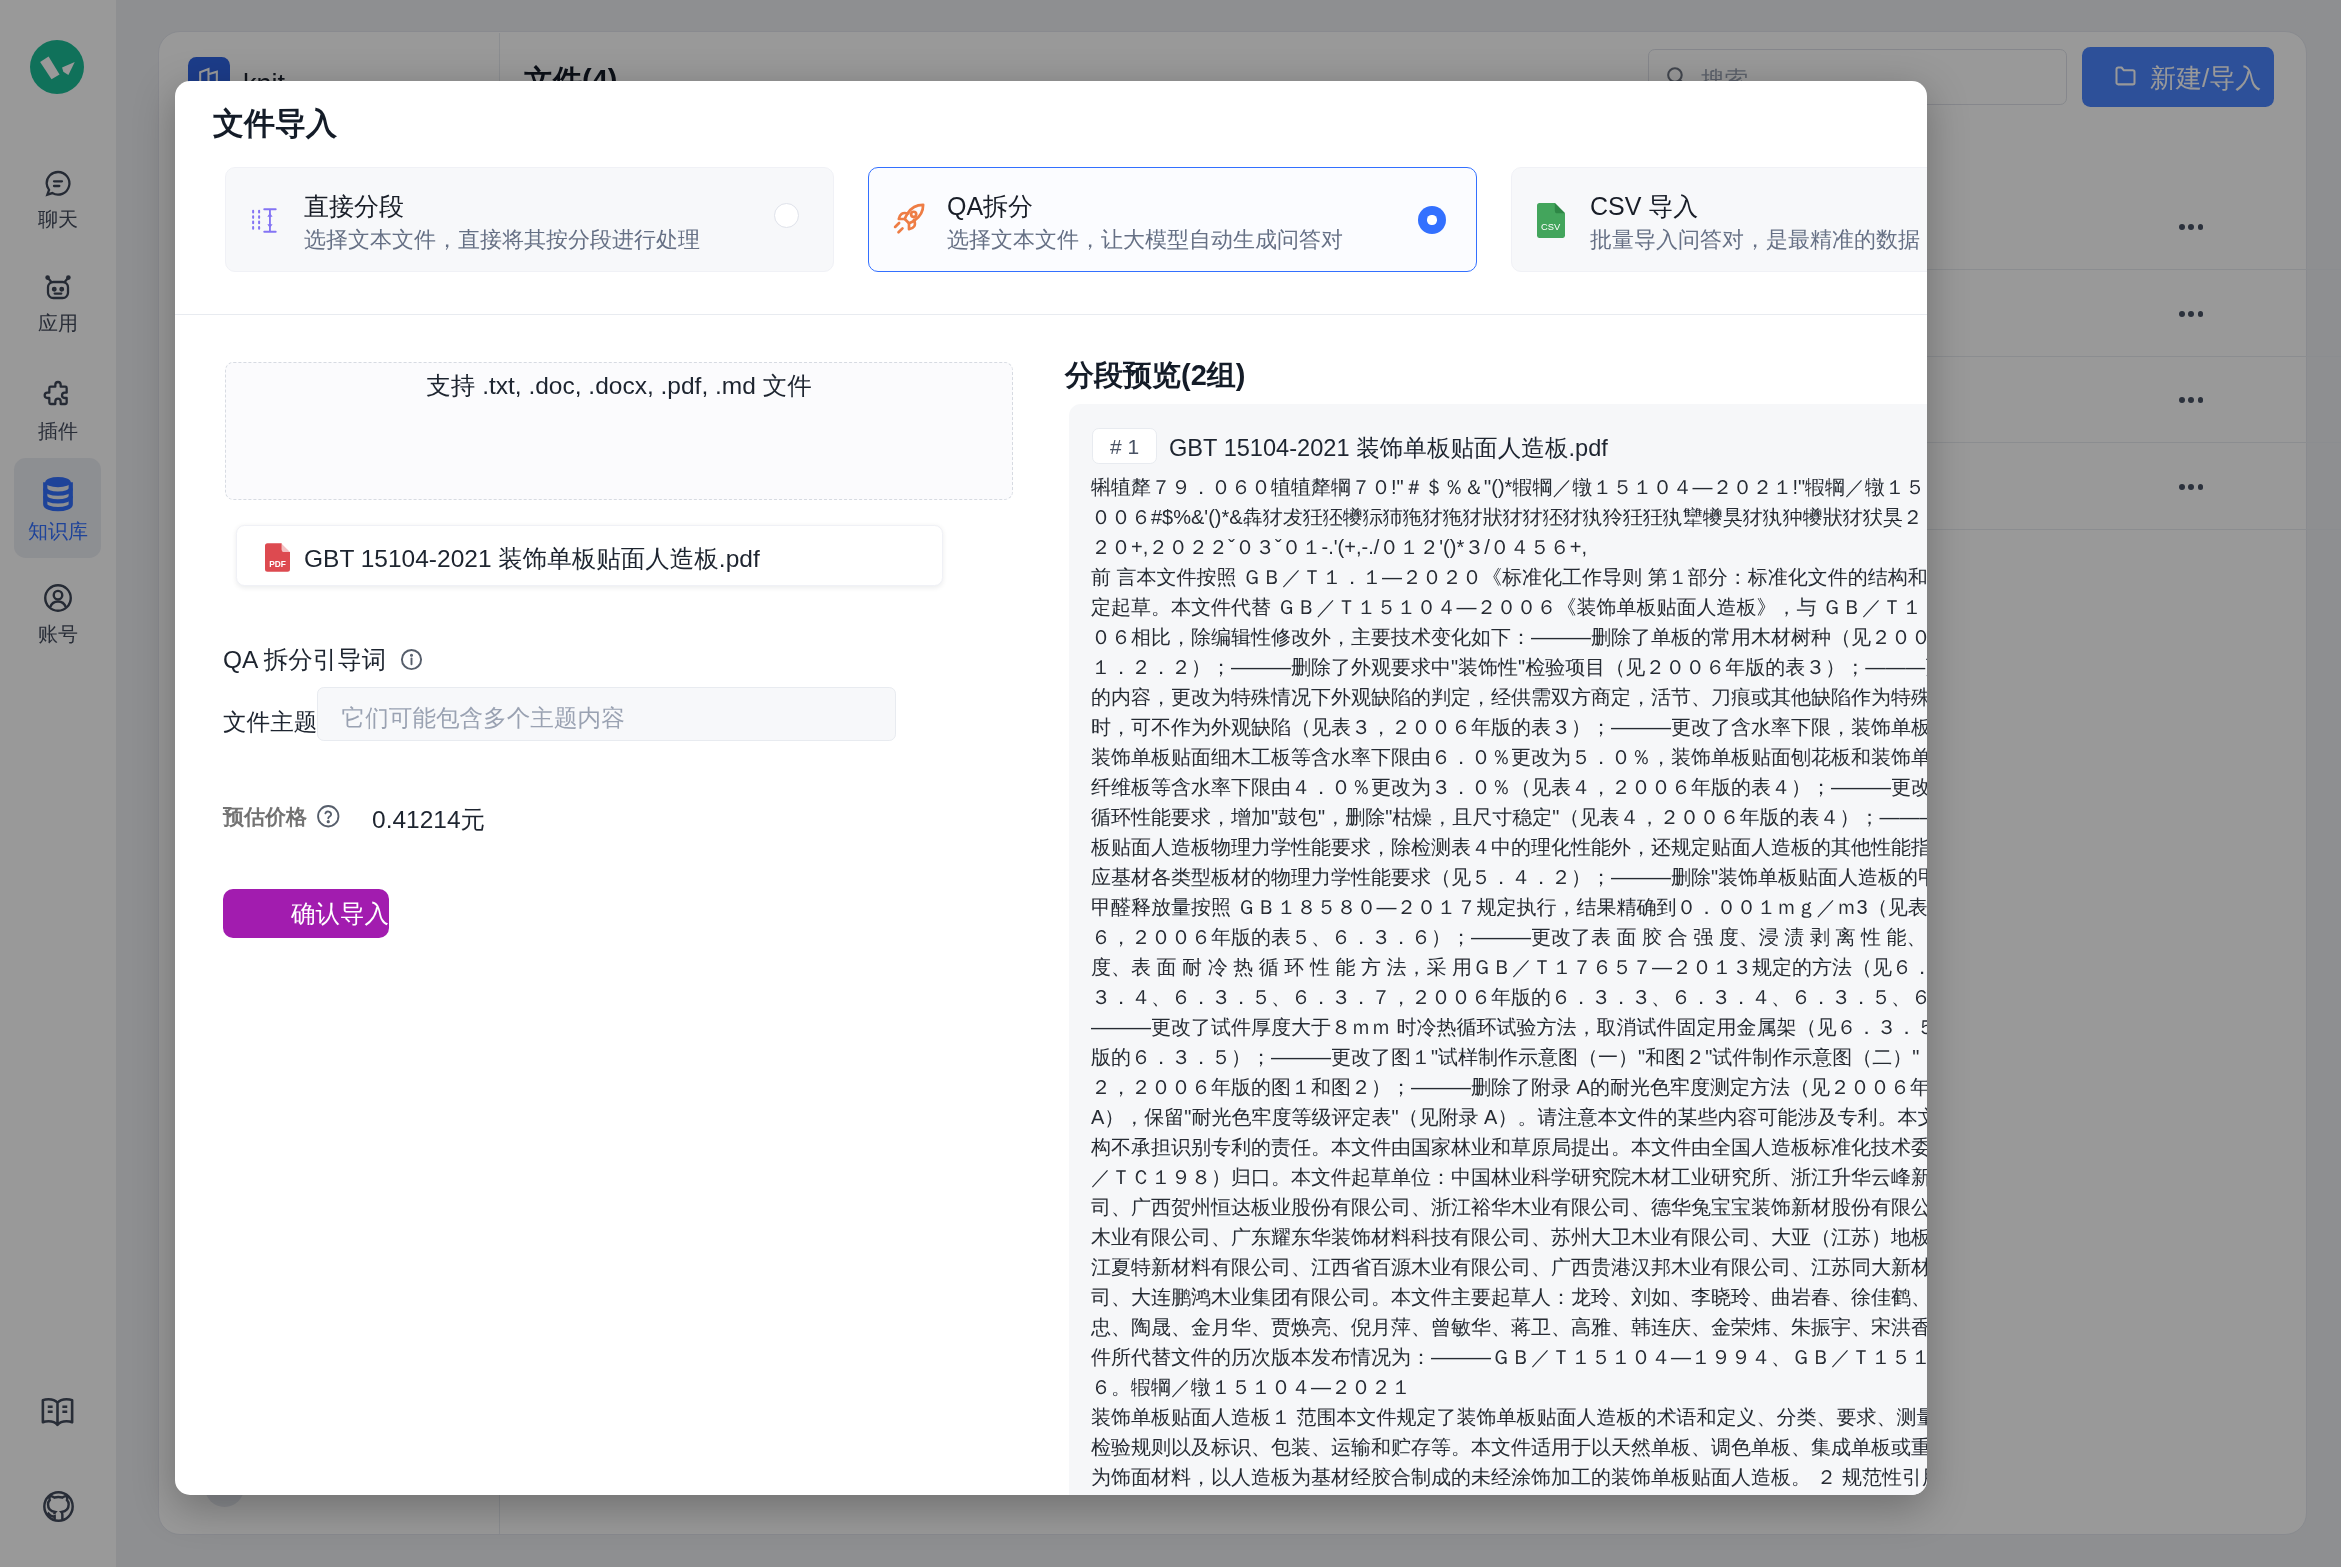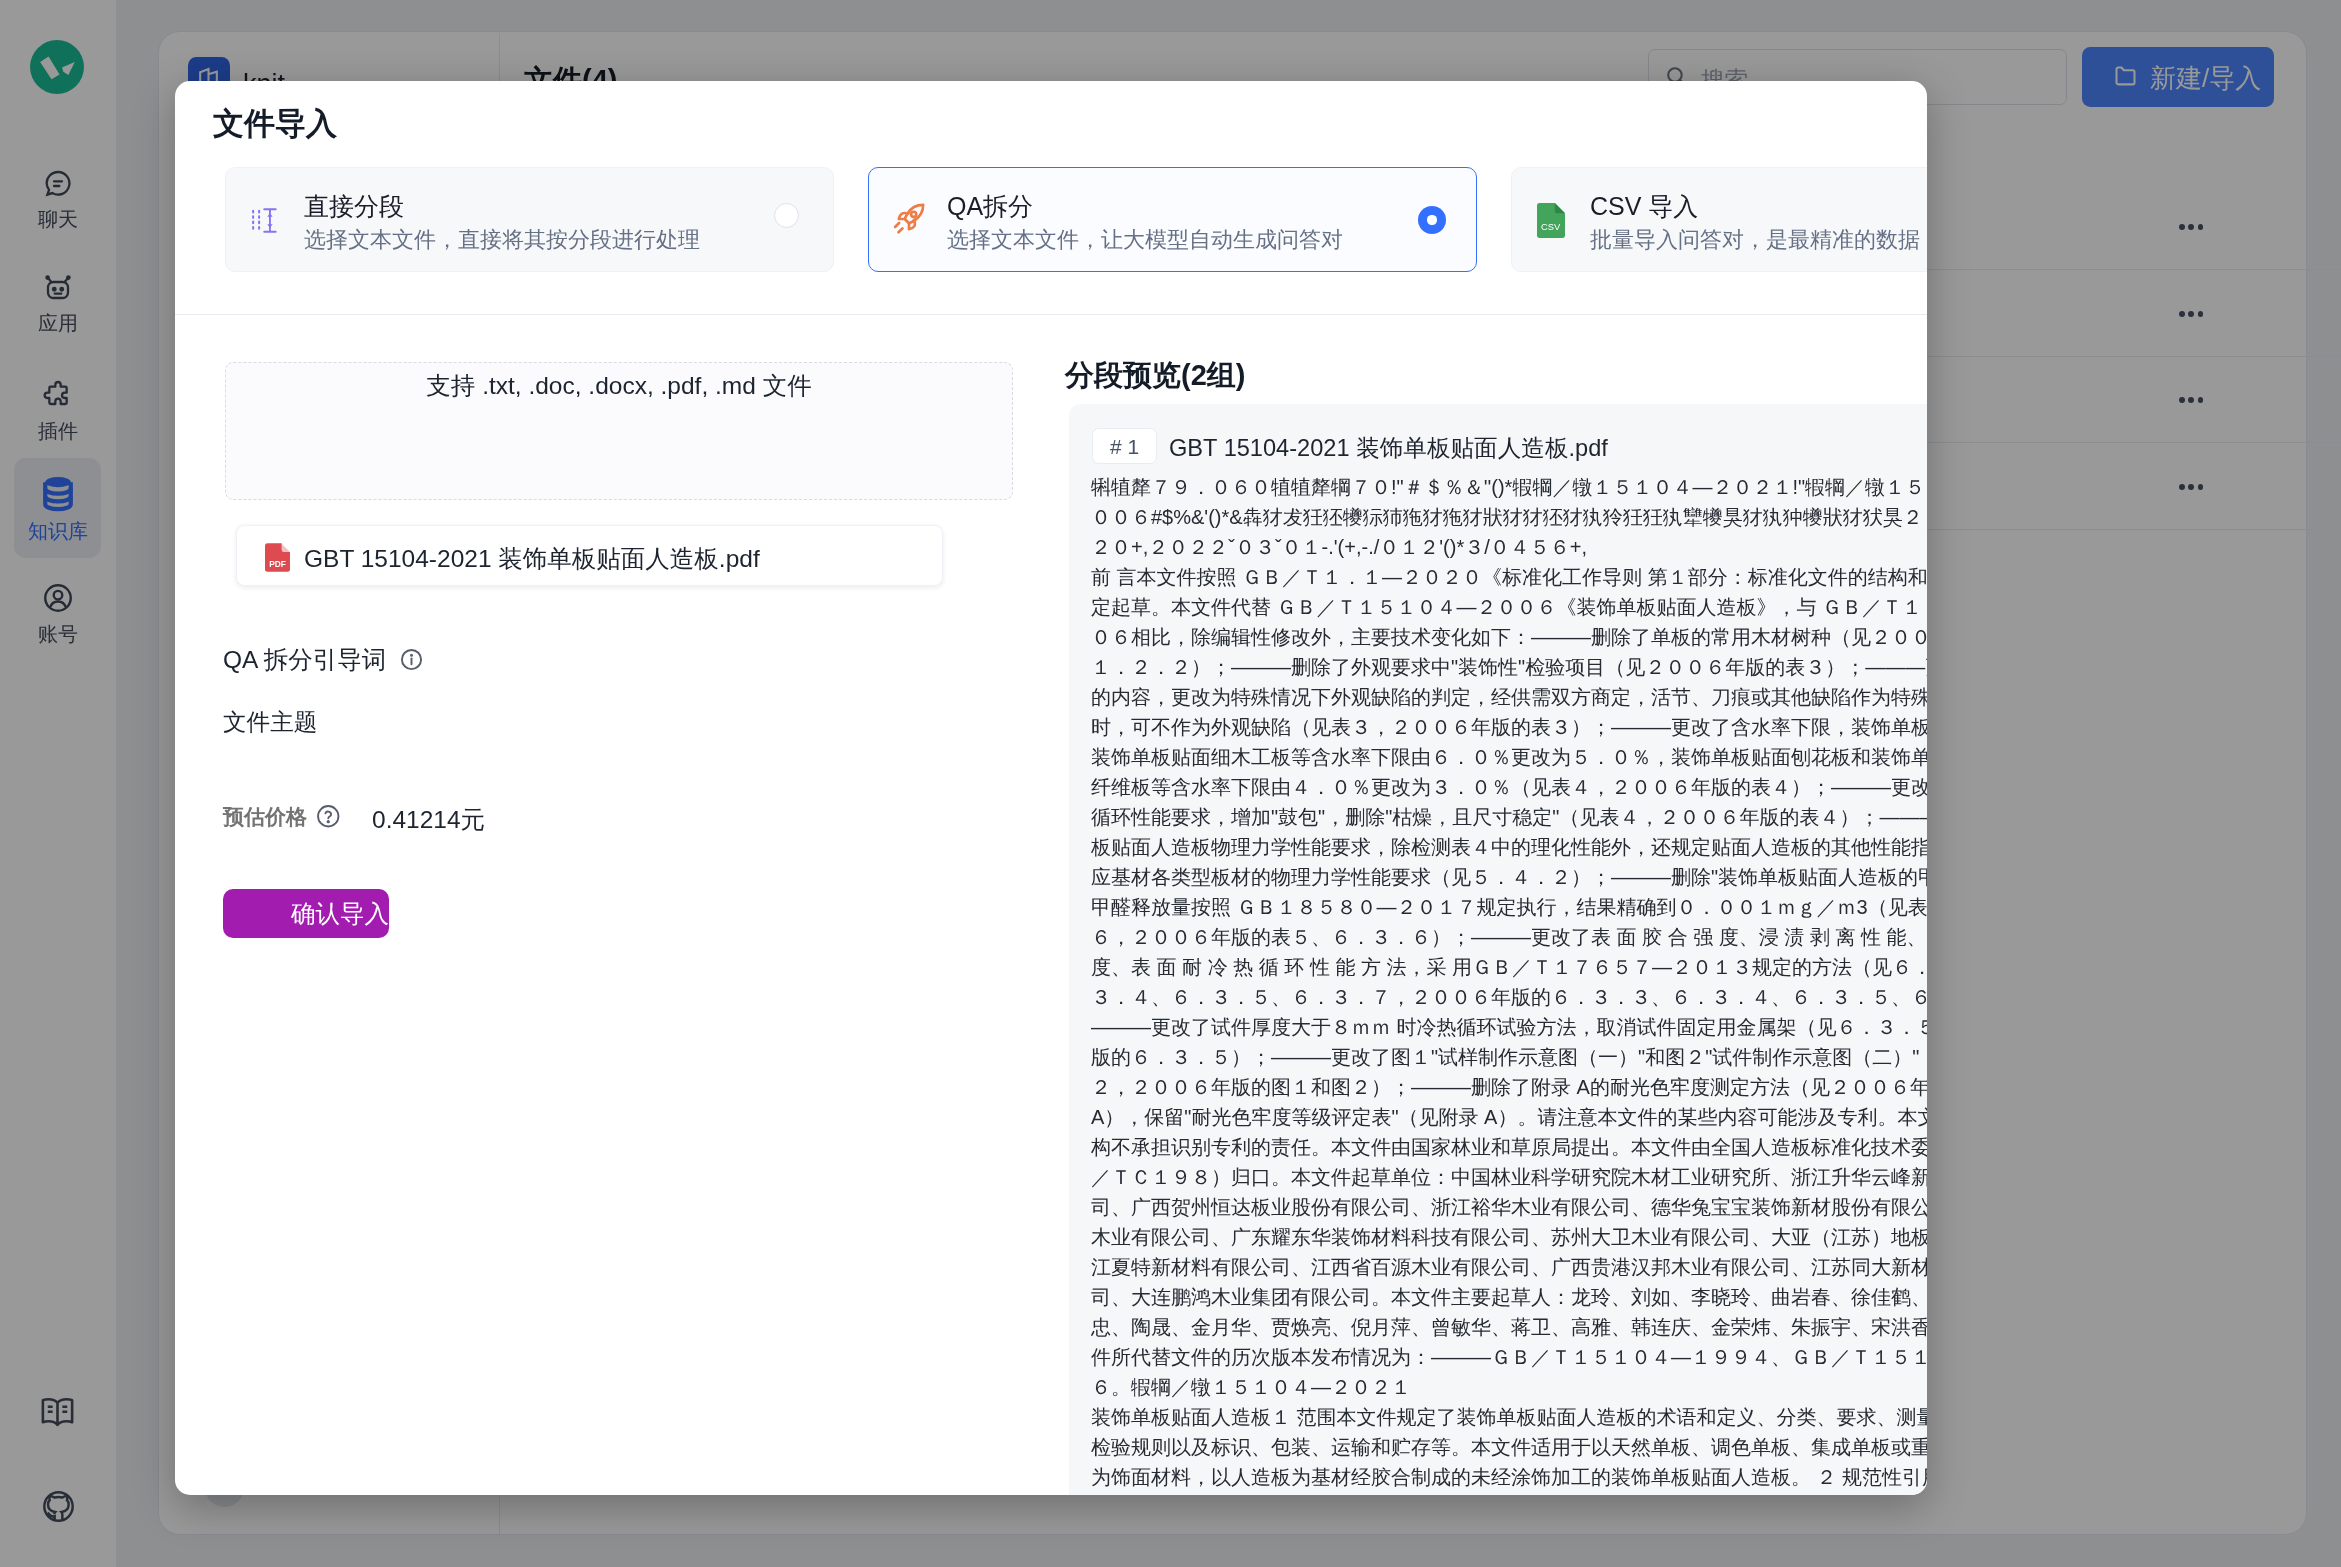--- a/index.html
+++ b/index.html
@@ -197,20 +197,23 @@
         <text x="15" y="28" font-size="10" font-weight="bold" fill="#ffffff" text-anchor="middle" font-family="'Liberation Sans',sans-serif">PDF</text>
       </svg>
     <div class="fname">GBT 15104-2021 装饰单板贴面人造板.pdf</div>
   </div>
   <div id="qlabel">QA 拆分引导词 <svg style="vertical-align:-3.4px;margin-left:6.8px;" width="23" height="23" viewBox="0 0 24 24" fill="none" stroke="#565e6b" stroke-width="2" stroke-linecap="round">
         <circle cx="12" cy="12" r="10"></circle>
         <path d="M12 11v6"></path>
         <circle cx="12" cy="7.5" r="0.6" fill="#565e6b"></circle>
       </svg></div>
   <div id="tlabel">文件主题</div>
+  <div id="tinput">
+      <span>它们可能包含多个主题内容</span>
+    </div>
   <div id="plabel">预估价格 <svg style="vertical-align:-4.2px;margin-left:3.4px;" width="24.5" height="24.5" viewBox="0 0 24 24" fill="none" stroke="#565e6b" stroke-width="1.8" stroke-linecap="round">
         <circle cx="12" cy="12" r="10"></circle>
         <path d="M9.2 9.2a2.9 2.9 0 0 1 5.6 1c0 1.9-2.8 2.3-2.8 3.8"></path>
         <circle cx="12" cy="17.3" r="0.7" fill="#565e6b"></circle>
       </svg></div>
   <div id="pvalue">0.41214元</div>
   <div id="confirm">确认导入</div>
   <div id="pvtitle">分段预览(2组)</div>
   <div id="seg">
     <div id="chip"># 1</div>

